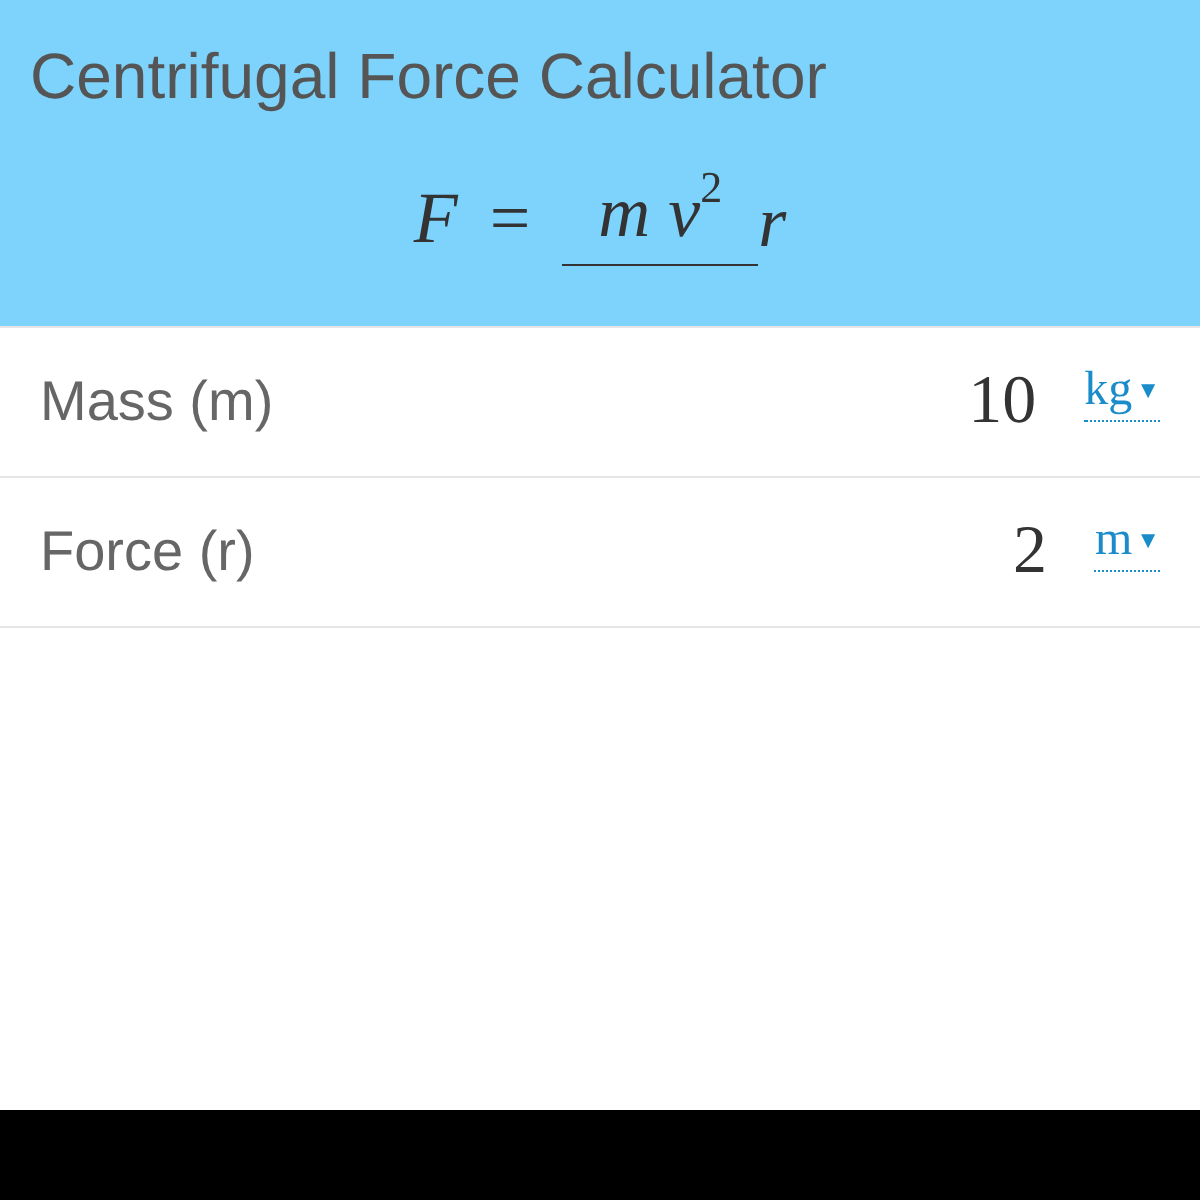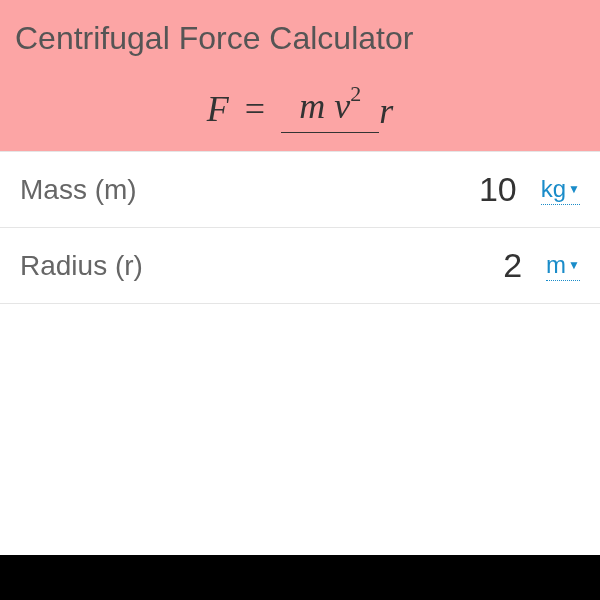--- a/index.html
+++ b/index.html
@@ -13,22 +13,22 @@
       width: 600px;
       height: 600px;
       overflow: hidden;
     }
     .calculator-container {
       width: 600px;
       height: 555px;
       background: #fff;
     }
     .header-section {
-      background: #fca5a5;
-      padding: 20px 15px 18px 15px;
+      background: #7dd3fc;
+      padding: 20px 15px 30px 15px;
       border-bottom: 1px solid #e5e5e5;
     }
     .title {
       font-size: 32px;
       font-weight: 400;
       color: #555;
       margin-bottom: 28px;
     }
     .formula {
       text-align: center;
@@ -77,37 +77,39 @@
       border-bottom: 1px solid #e5e5e5;
       background: #fff;
     }
     .input-label {
       font-size: 28px;
       color: #666;
       font-weight: 400;
     }
     .input-value-group {
       display: flex;
-      align-items: center;
-      gap: 24px;
+      align-items: flex-start;
+      gap: 12px;
+      font-family: Liberation Serif, serif;
     }
     .input-value {
       font-size: 34px;
       color: #333;
       font-weight: 400;
     }
     .unit-selector {
       font-size: 24px;
       color: #1a8cc9;
       border-bottom: 1px dotted #1a8cc9;
       cursor: pointer;
       display: inline-flex;
       align-items: center;
       gap: 2px;
       padding-bottom: 1px;
+      margin-left: 12px;
     }
     .dropdown-arrow {
       font-size: 12px;
       color: #1a8cc9;
     }
   </style>
 </head>
 <body>
 
 <div class="calculator-container">
@@ -130,21 +132,21 @@
     <div class="input-value-group">
       <span class="input-value">10</span>
       <span class="unit-selector">
         <span>kg</span>
         <span class="dropdown-arrow">▼</span>
       </span>
     </div>
   </div>
 
   <div class="input-row">
-    <span class="input-label">Radius (r)</span>
+    <span class="input-label">Force (r)</span>
     <div class="input-value-group">
       <span class="input-value">2</span>
       <span class="unit-selector">
         <span>m</span>
         <span class="dropdown-arrow">▼</span>
       </span>
     </div>
   </div>
 </div>
 

